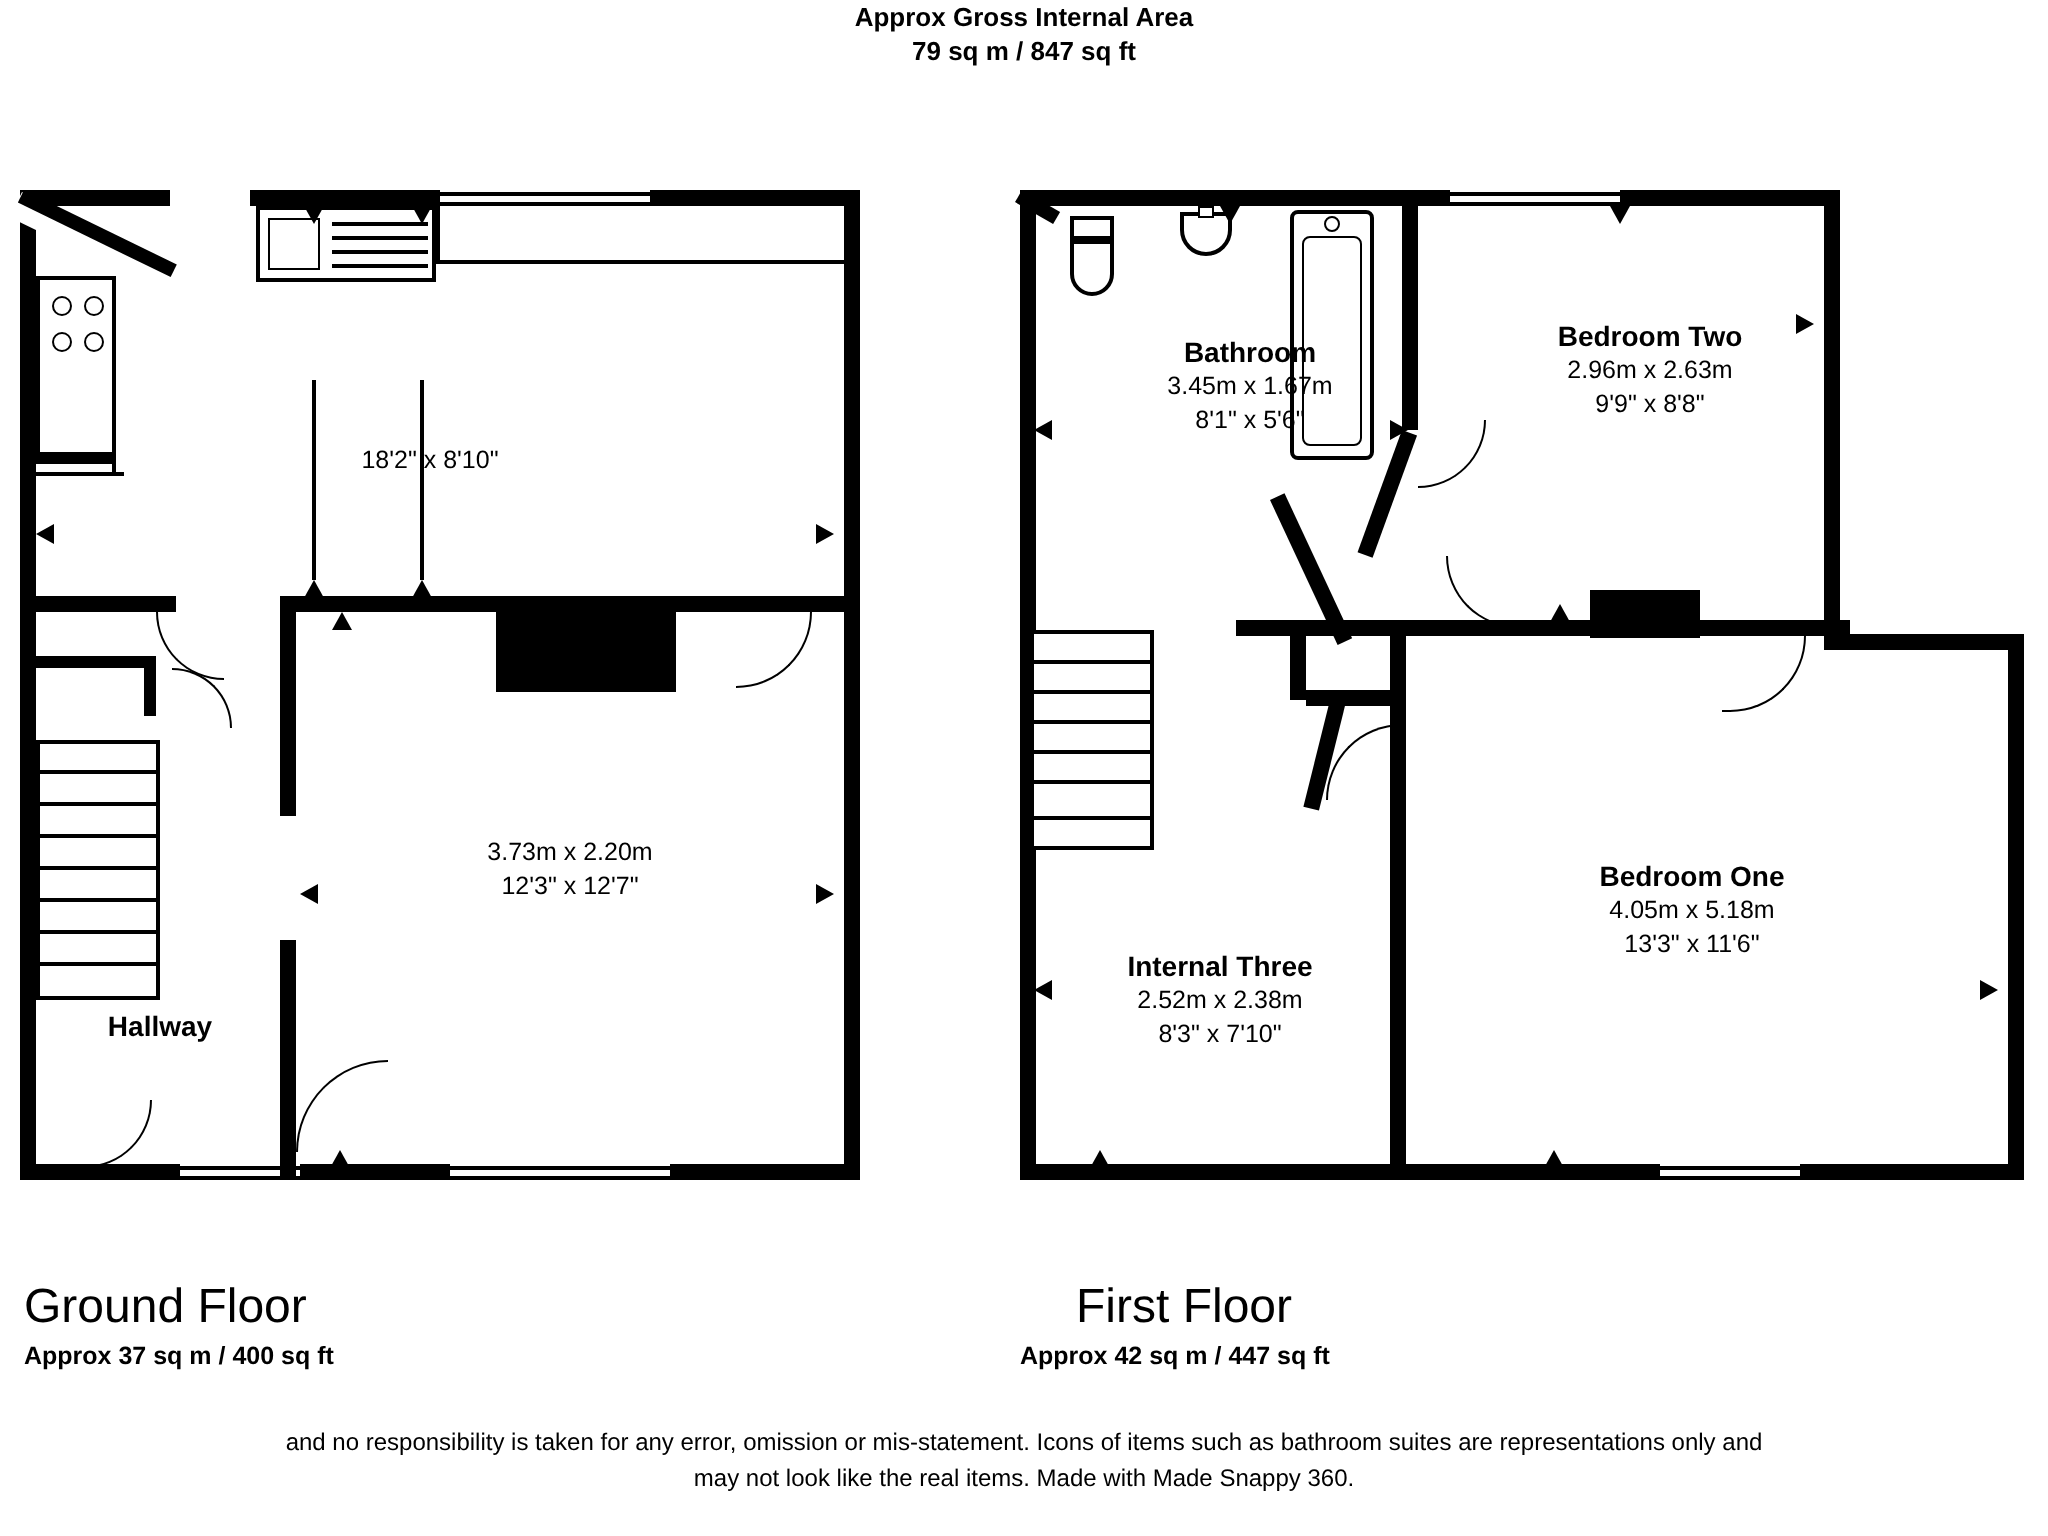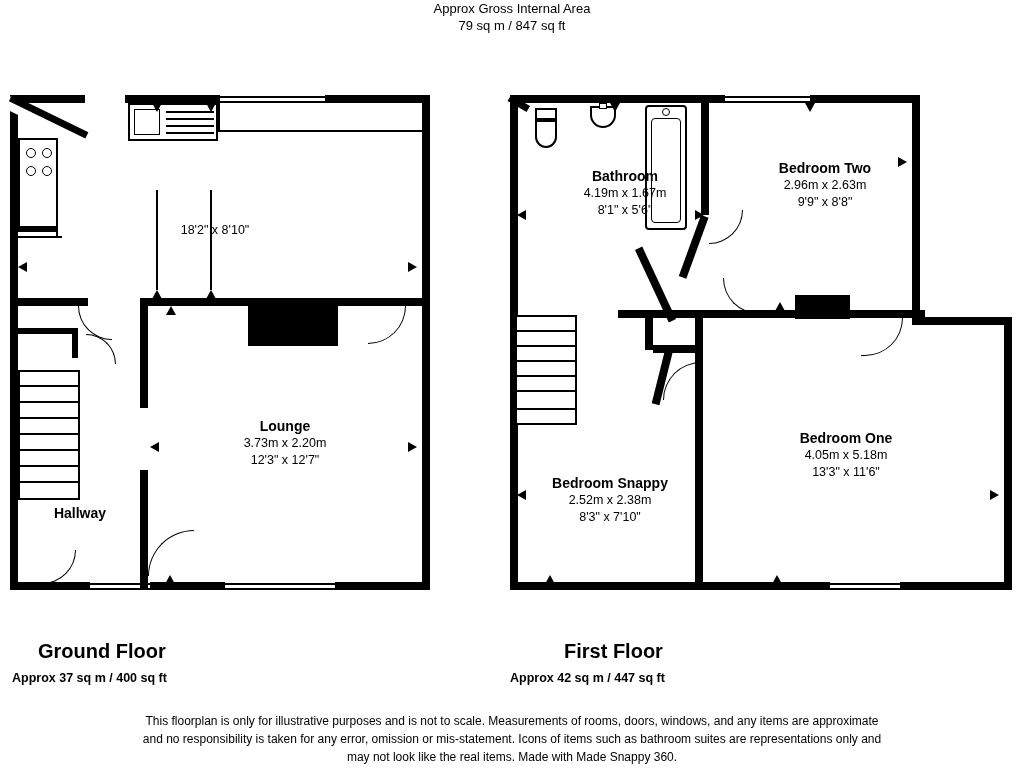--- a/index.html
+++ b/index.html
@@ -21,21 +21,21 @@
     height: 768px;
   }
   
   .header {
     position: absolute;
     top: 0px;
     left: 0;
     width: 1024px;
     text-align: center;
     font-size: 13px;
-    font-weight: normal;
+    font-weight: bold;
     line-height: 17px;
   }
   
   .plan {
     position: absolute;
   }
   #ground-plan { left: 0px;  top: 70px; width: 470px; height: 540px; }
   #first-plan  { left: 495px; top: 70px; width: 530px; height: 540px; }
 
   
@@ -118,23 +118,22 @@
   }
   .door-arc {
     position: absolute;
     border: 1.5px solid #000;
     background: transparent;
     box-sizing: border-box;
   }
   
   .floor-title {
     position: absolute;
-    font-size: 20px;
-    font-weight: bold;
-    margin-left: 26px;
+    font-size: 24px;
+    font-weight: normal;
   }
   .floor-sub {
     position: absolute;
     font-size: 12.5px;
     font-weight: bold;
   }
   .disclaimer {
     position: absolute;
     left: 0;
     top: 712px;
@@ -235,21 +234,20 @@
     <div class="arrow arrow-left" style="left:150px; top:372px;"></div>
     <div class="arrow arrow-right" style="left:408px; top:372px;"></div>
     <div class="arrow arrow-up" style="left:165px; top:505px;"></div>
     <div class="arrow arrow-up" style="left:166px; top:236px;"></div>
 
     <div class="room-label" style="left:60px; top:152px; width:310px;">
       <span class="room-dim">18'2" x 8'10"</span>
     </div>
 
     <div class="room-label" style="left:160px; top:348px; width:250px;">
-      <span class="room-name">Lounge</span>
       <span class="room-dim">3.73m x 2.20m</span>
       <span class="room-dim">12'3" x 12'7"</span>
     </div>
 
     <div class="room-label" style="left:20px; top:435px; width:120px;">
       <span class="room-name">Hallway</span>
     </div>
   </div>
 
   <div class="plan" id="first-plan">
@@ -319,48 +317,47 @@
     <div class="arrow arrow-up" style="left:280px; top:232px;"></div>
 
     <div class="arrow arrow-right" style="left:495px; top:420px;"></div>
     <div class="arrow arrow-up" style="left:277px; top:505px;"></div>
 
     <div class="arrow arrow-left" style="left:22px; top:420px;"></div>
     <div class="arrow arrow-up" style="left:50px; top:505px;"></div>
 
     <div class="room-label" style="left:40px; top:98px; width:180px;">
       <span class="room-name">Bathroom</span>
-      <span class="room-dim">4.19m x 1.67m</span>
+      <span class="room-dim">3.45m x 1.67m</span>
       <span class="room-dim">8'1" x 5'6"</span>
     </div>
 
     <div class="room-label" style="left:240px; top:90px; width:180px;">
       <span class="room-name">Bedroom Two</span>
       <span class="room-dim">2.96m x 2.63m</span>
       <span class="room-dim">9'9" x 8'8"</span>
     </div>
 
     <div class="room-label" style="left:256px; top:360px; width:190px;">
       <span class="room-name">Bedroom One</span>
       <span class="room-dim">4.05m x 5.18m</span>
       <span class="room-dim">13'3" x 11'6"</span>
     </div>
 
     <div class="room-label" style="left:25px; top:405px; width:180px;">
-      <span class="room-name">Bedroom Snappy</span>
+      <span class="room-name">Internal Three</span>
       <span class="room-dim">2.52m x 2.38m</span>
       <span class="room-dim">8'3" x 7'10"</span>
     </div>
   </div>
 
   <div class="floor-title" style="left:12px; top:640px;">Ground Floor</div>
   <div class="floor-sub" style="left:12px; top:671px;">Approx 37 sq m / 400 sq ft</div>
 
   <div class="floor-title" style="left:538px; top:640px;">First Floor</div>
   <div class="floor-sub" style="left:510px; top:671px;">Approx 42 sq m / 447 sq ft</div>
 
   <div class="disclaimer">
-    <div>This floorplan is only for illustrative purposes and is not to scale. Measurements of rooms, doors, windows, and any items are approximate</div>
     <div>and no responsibility is taken for any error, omission or mis-statement. Icons of items such as bathroom suites are representations only and</div>
     <div>may not look like the real items. Made with Made Snappy 360.</div>
   </div>
 
 </div>
 
 </body></html>

